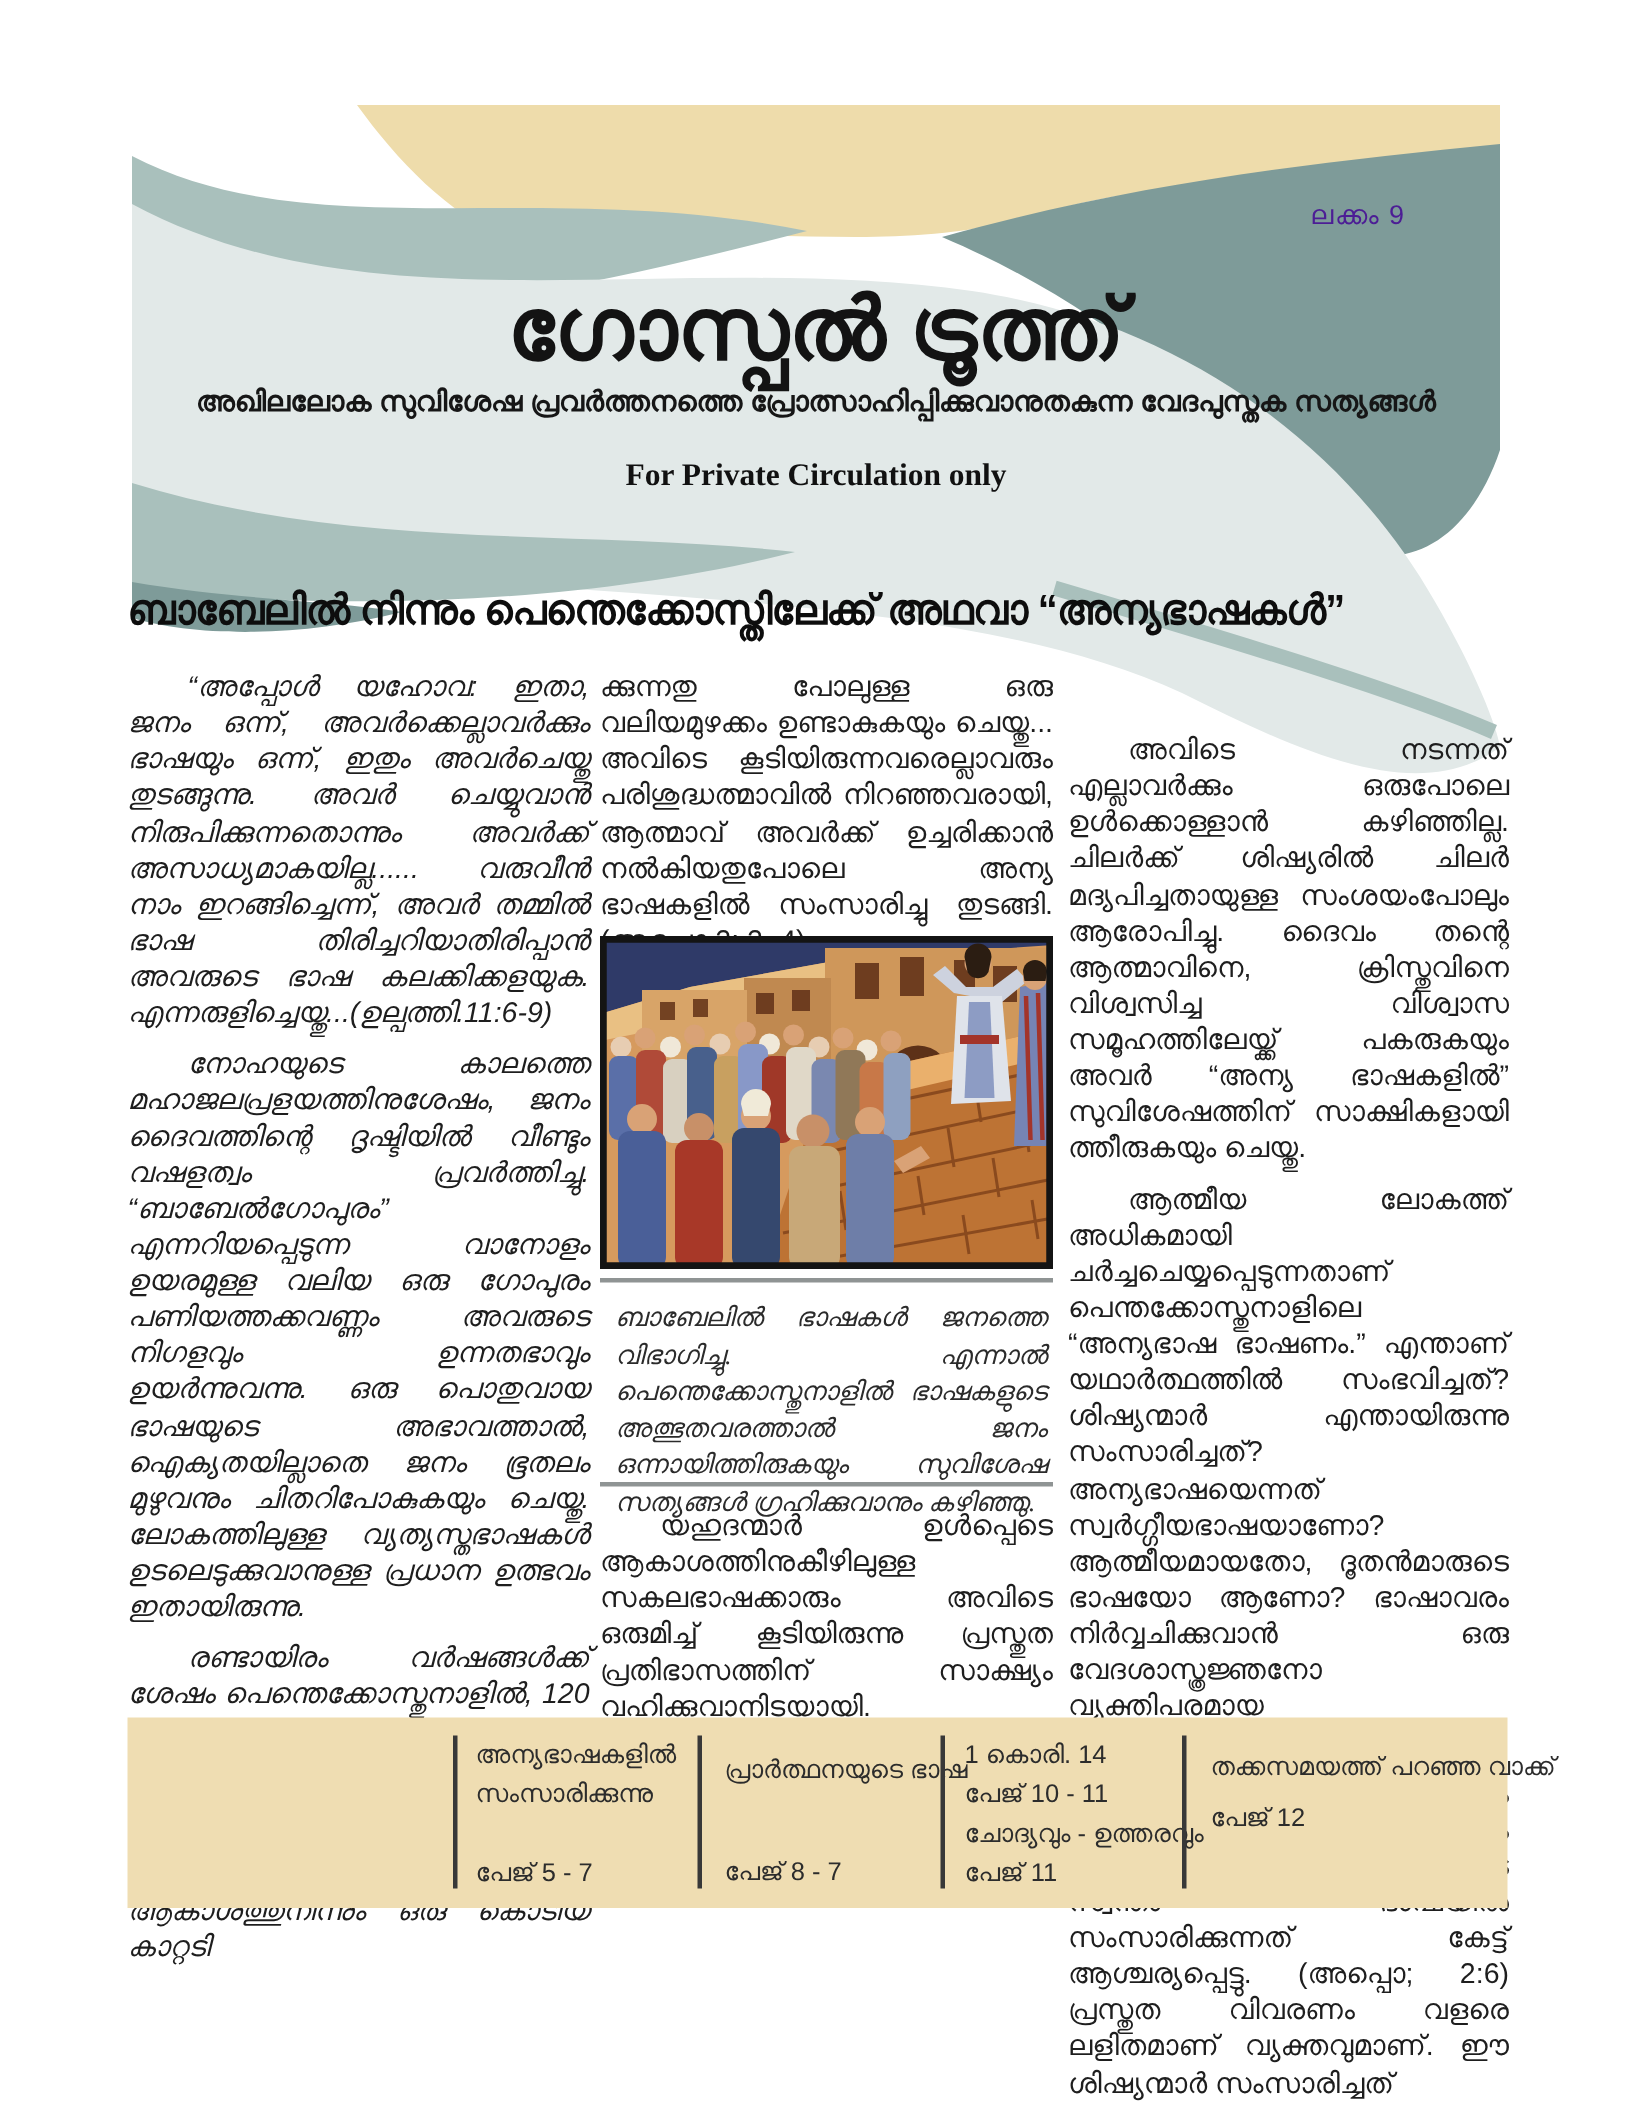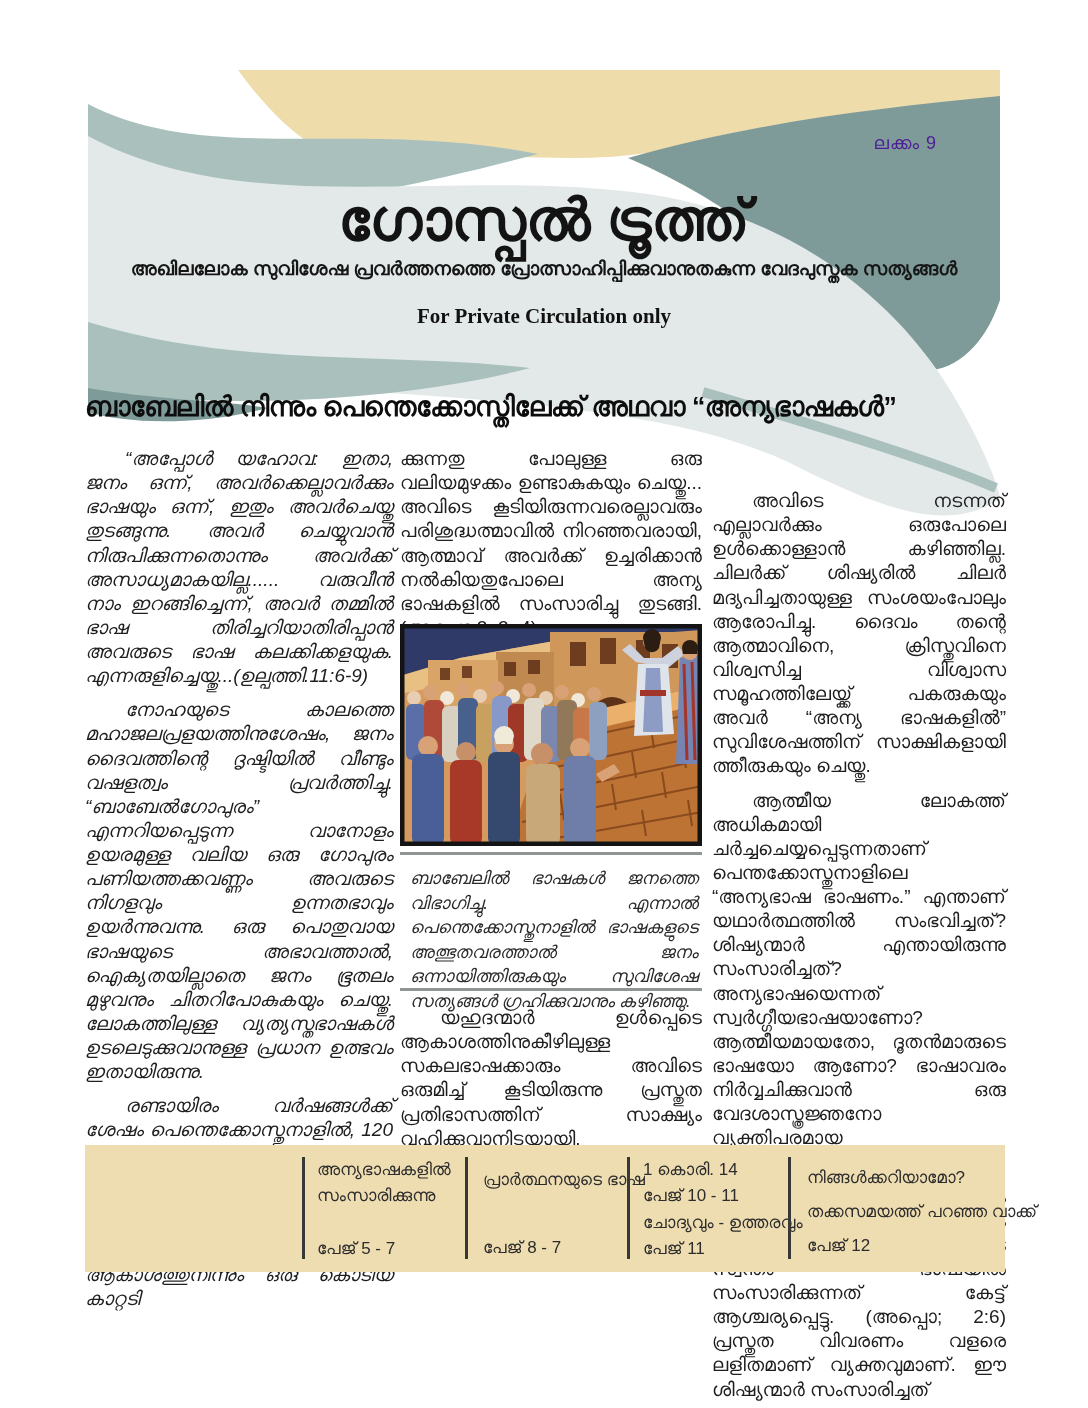--- a/index.html
+++ b/index.html
@@ -198,17 +198,16 @@
   </div>
   <div class="fsep" style="left:542px;"></div>
   <div class="fcol" style="left:558px;">
     <div class="fline">1 കൊരി. 14</div>
     <div class="fline">പേജ് 10 - 11</div>
     <div class="fline">ചോദ്യവും - ഉത്തരവും</div>
     <div class="fline">പേജ് 11</div>
   </div>
   <div class="fsep" style="left:703px;"></div>
   <div class="fcol" style="left:722px;top:16px;line-height:2.0;">
-    <div class="fline">നിങ്ങൾക്കറിയാമോ?</div>
     <div class="fline">തക്കസമയത്ത് പറഞ്ഞ വാക്ക്</div>
     <div class="fline">പേജ് 12</div>
   </div>
 </div>
 
 </body></html>

